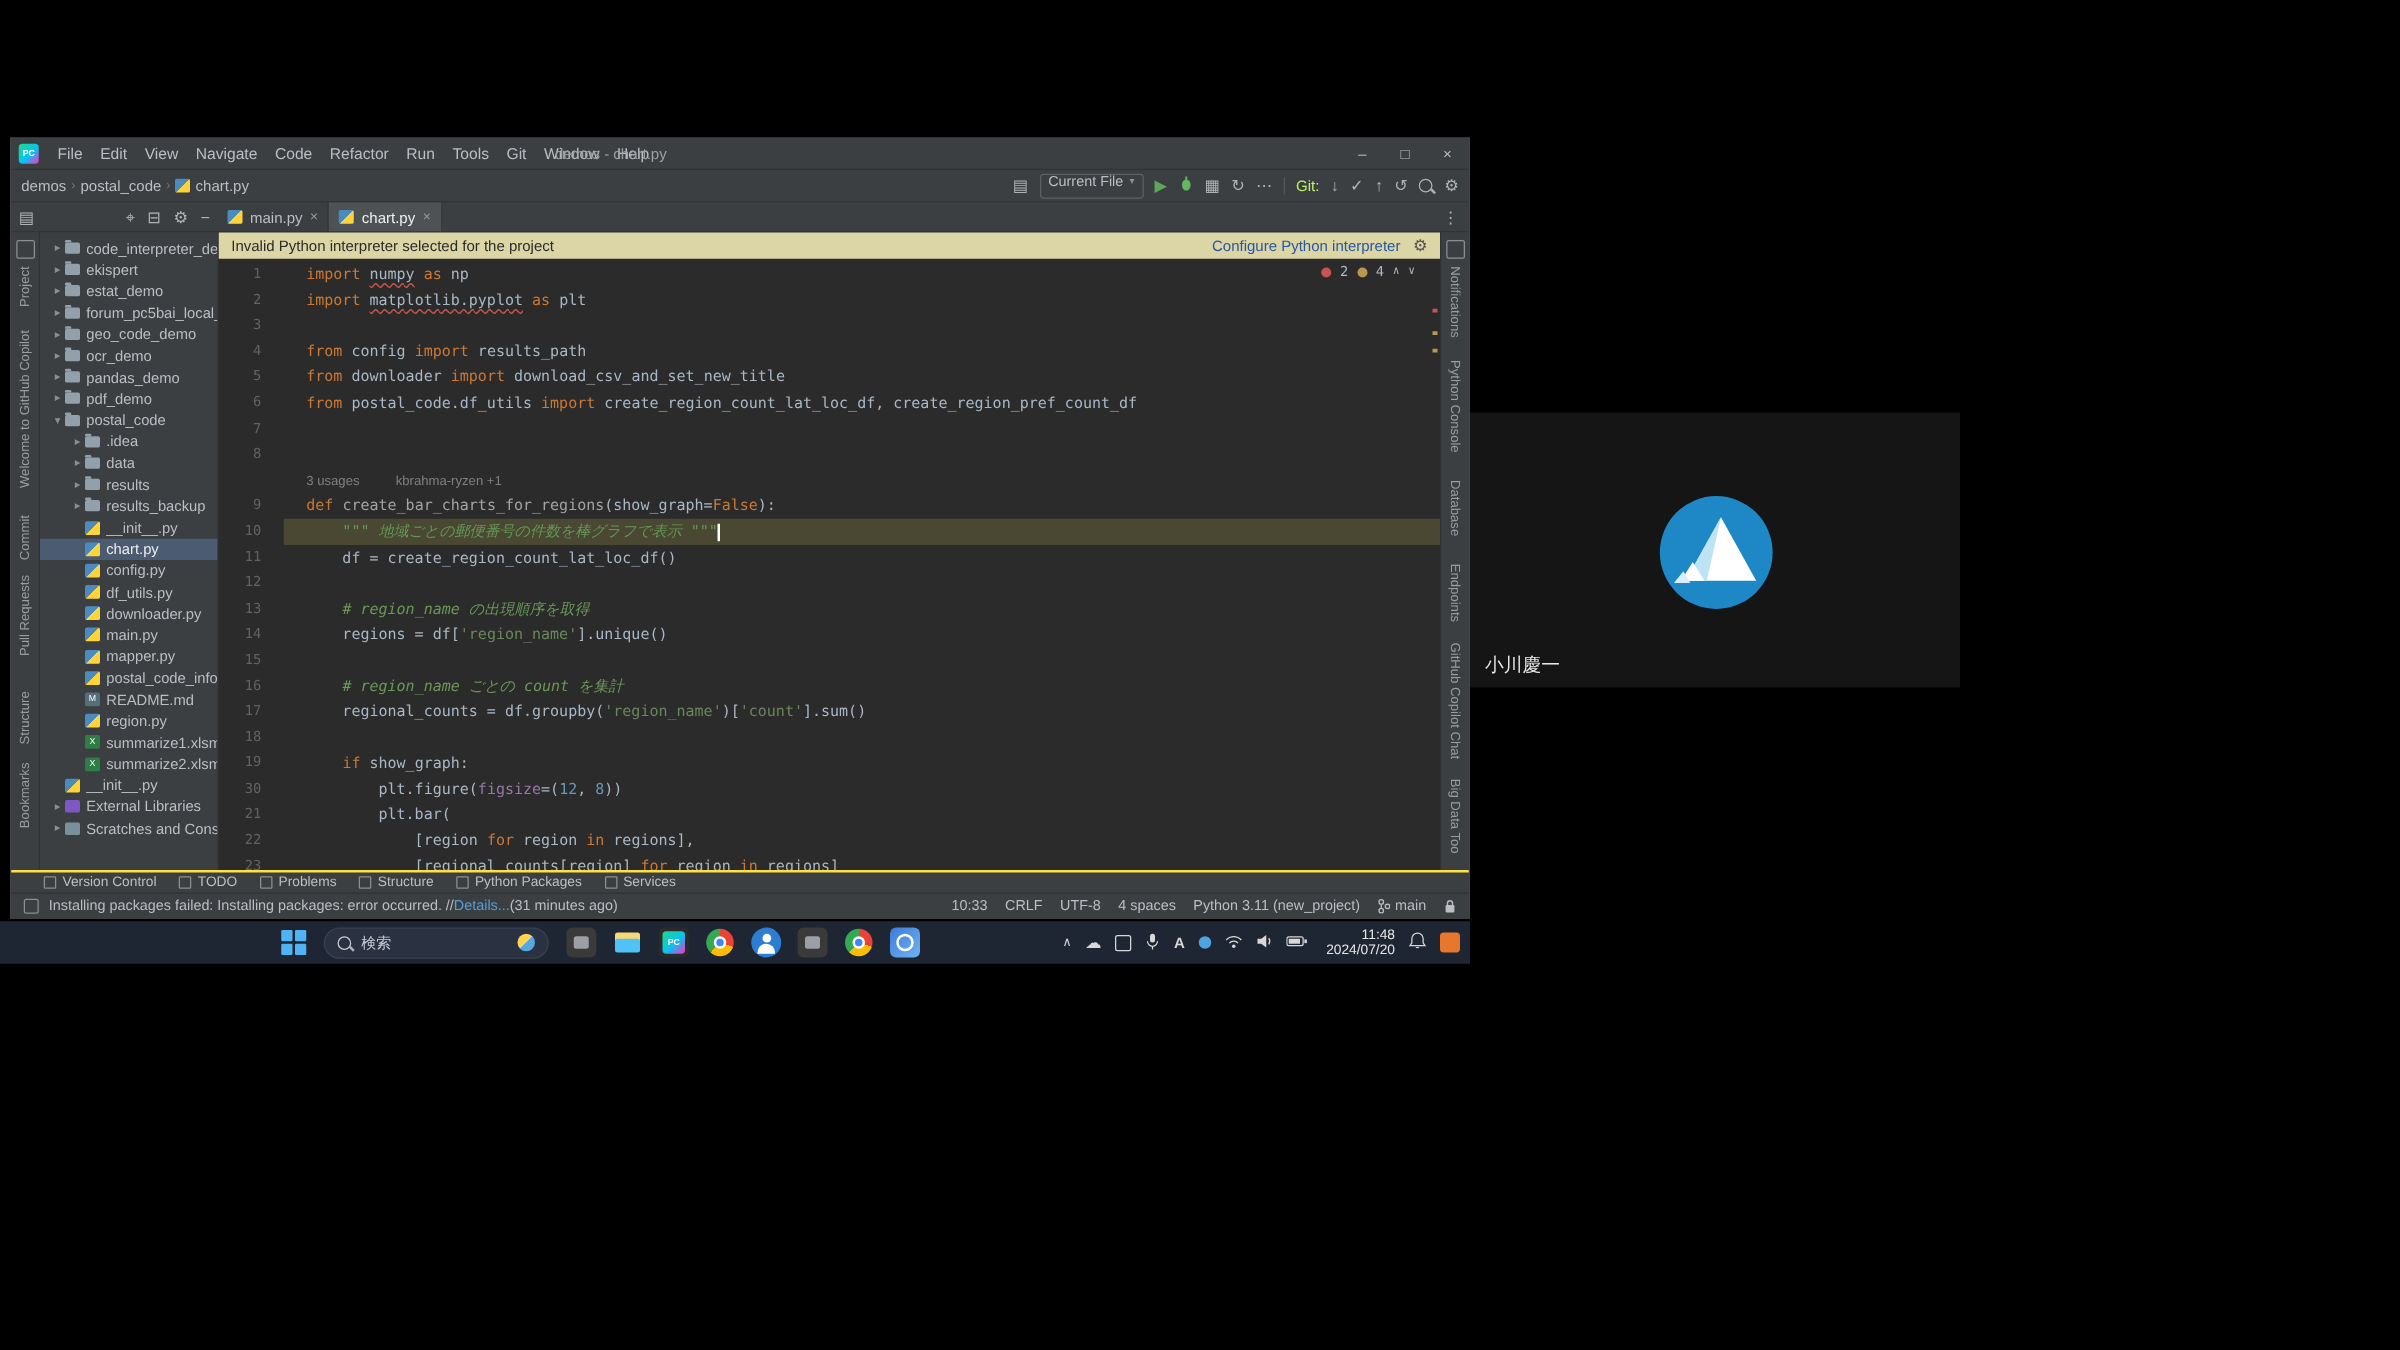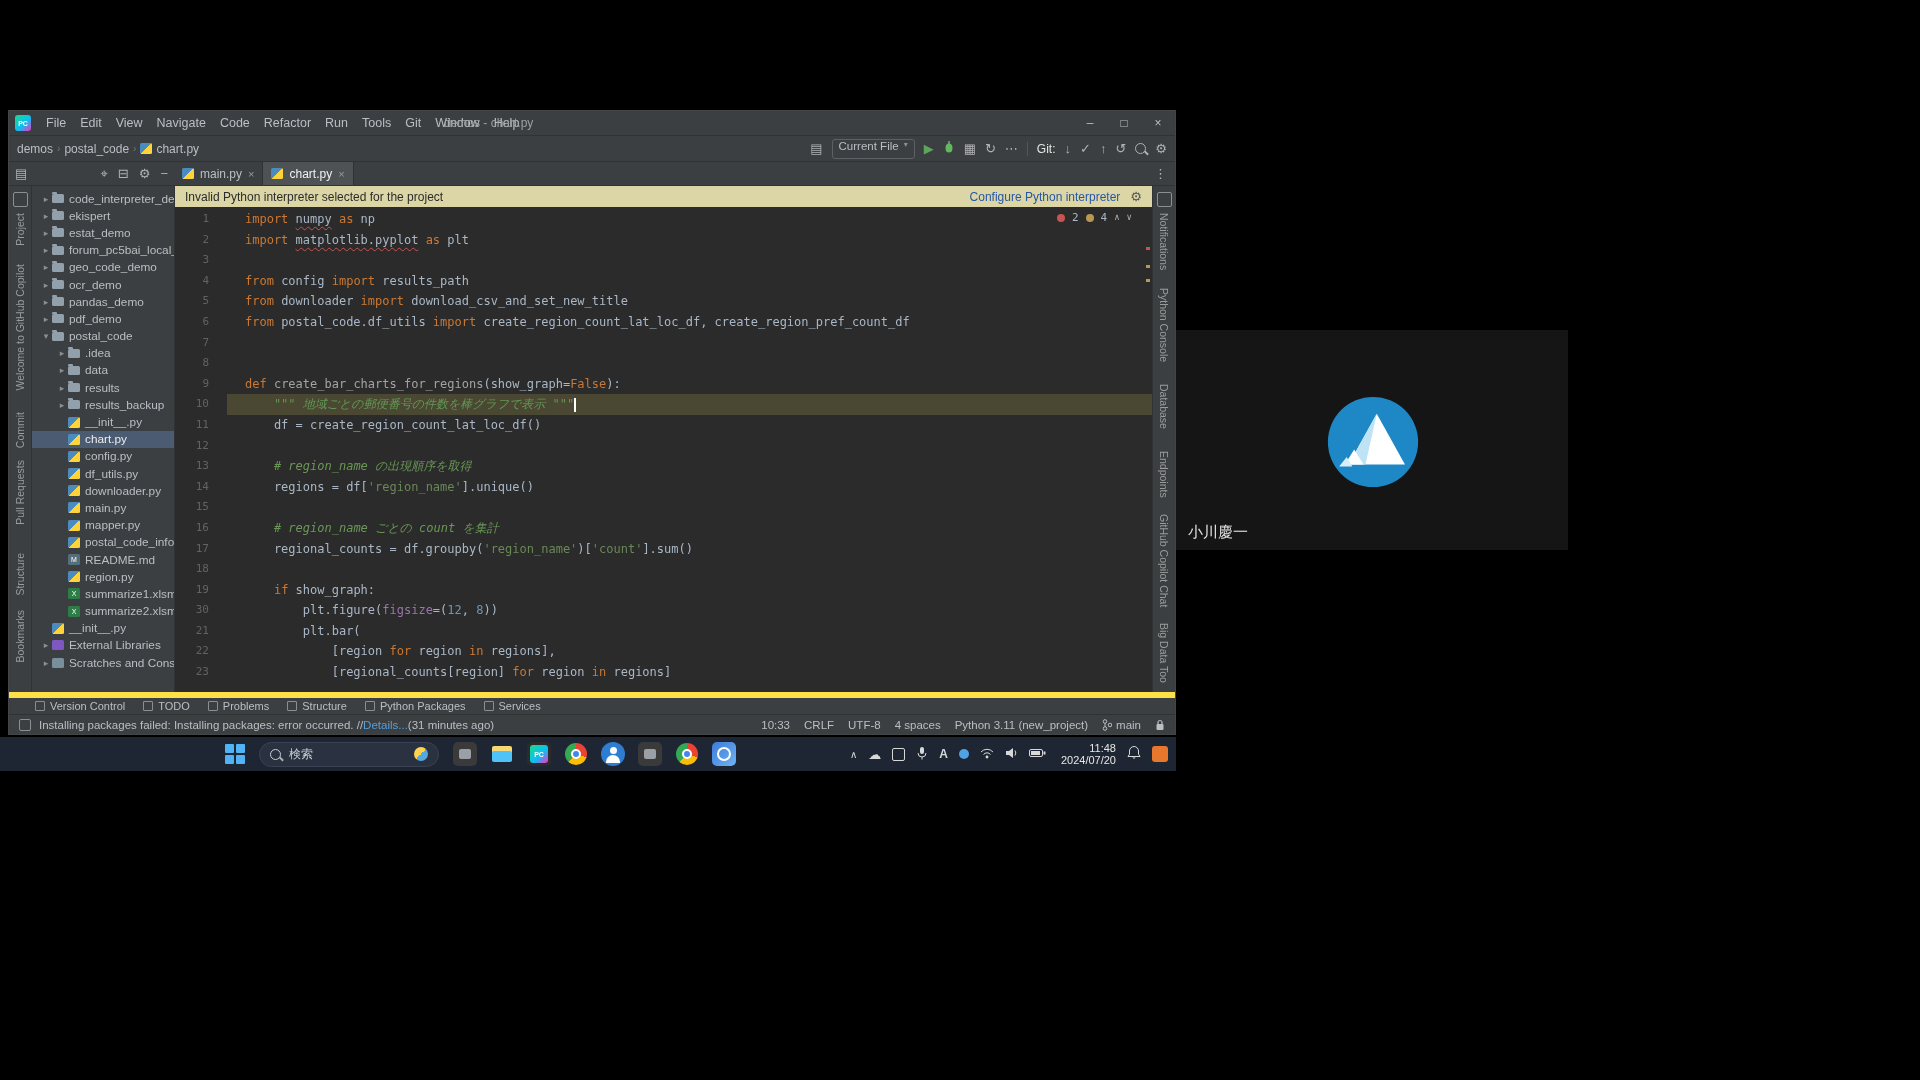--- a/index.html
+++ b/index.html
@@ -74,21 +74,21 @@
   .c-named{color:#9876AA;}
   .c-err{text-decoration:underline wavy #C75450 1px;text-underline-offset:3px;}
   .c-inlay{color:#808080;font-size:10.5px;font-family:"Liberation Sans","DejaVu Sans",sans-serif;}
   .caret-bar{display:inline-block;width:2px;height:14px;background:#FFFFFF;vertical-align:middle;}
   .inspections{position:absolute;top:4px;right:20px;display:flex;align-items:center;gap:7px;font-size:11px;color:#A9B7C6;}
   .dot{width:8px;height:8px;border-radius:50%;display:inline-block;}
   .dot.red{background:#C75450;}
   .dot.yellow{background:#BA9752;}
   .stripe-mark{position:absolute;right:2px;width:4px;height:3px;}
   
-  .tool-bottom{height:16px;flex:none;background:#3C3F41;border-top:6px solid #fde047;display:flex;align-items:center;gap:18px;padding-left:26px;font-size:11px;color:#BBBEC3;}
+  .tool-bottom{height:16px;flex:none;background:#3C3F41;border-top:2px solid #fde047;display:flex;align-items:center;gap:18px;padding-left:26px;font-size:11px;color:#BBBEC3;}
   .tool-bottom .sq{width:8px;height:8px;border:1px solid #8C8E90;border-radius:1px;margin-right:5px;}
   .tb-item{display:flex;align-items:center;}
   .statusbar{height:19px;flex:none;background:#3C3F41;border-top:1px solid #323232;display:flex;align-items:center;font-size:11.5px;color:#BBBEC3;padding:0 10px;}
   .statusbar .msg-icon{width:10px;height:10px;border:1px solid #8C8E90;border-radius:2px;margin-right:8px;flex:none;}
   .statusbar .link{color:#549EDB;}
   .status-right{margin-left:auto;display:flex;align-items:center;gap:14px;}
   .branch-box{display:flex;align-items:flex-start;gap:4px;}
   
   .taskbar{position:absolute;left:0;top:737px;width:1176px;height:34px;background:#1F2633;display:flex;align-items:center;}
   .start{margin-left:225px;width:20px;height:20px;display:grid;grid-template-columns:9px 9px;grid-template-rows:9px 9px;gap:2px;flex:none;}
@@ -168,21 +168,21 @@
         </div>
         <span class="glyph green">▶</span>
         <span><svg width="12" height="12">
               <ellipse cx="6" cy="7" rx="3.5" ry="4.5" fill="#63B75F"></ellipse>
               <line x1="6" y1="0" x2="6" y2="3" stroke="#63B75F" stroke-width="1.5"></line>
             </svg></span>
         <span class="glyph">▦</span>
         <span class="glyph">↻</span>
         <span class="glyph">⋯</span>
         <div class="vsep"></div>
-        <span style="color:#e5e5e5;">Git:</span>
+        <span style="color:#bef264;">Git:</span>
         <span class="glyph">↓</span>
         <span class="glyph">✓</span>
         <span class="glyph">↑</span>
         <span class="glyph">↺</span>
         <span class="magnifier"></span>
         <span class="glyph">⚙</span>
       </div>
     </div>
 
     <div class="tabrow">
@@ -407,20 +407,24 @@
               <span class="ln">6</span>
               <span class="ctext"><span class="c-kw">from </span><span>postal_code.df_utils </span><span class="c-kw">import</span><span> create_region_count_lat_loc_df, create_region_pref_count_df</span></span>
             </div>
             <div class="crow">
               <span class="ln">7</span>
               <span class="ctext"></span>
             </div>
             <div class="crow">
               <span class="ln">8</span>
               <span class="ctext"></span>
+            </div>
+            <div class="crow">
+              <span class="ln"></span>
+              <span class="ctext"><span class="c-inlay">3 usages</span><span>    </span><span class="c-inlay">kbrahma-ryzen +1</span></span>
             </div>
             <div class="crow">
               <span class="ln">9</span>
               <span class="ctext"><span class="c-kw">def </span><span class="c-fn">create_bar_charts_for_regions</span><span>(show_graph=</span><span class="c-kw">False</span><span>):</span></span>
             </div>
             <div class="crow hl">
               <span class="ln">10</span>
               <span class="ctext"><span class="c-doc">    """ 地域ごとの郵便番号の件数を棒グラフで表示 """</span><span class="caret-bar"></span></span>
             </div>
             <div class="crow">

